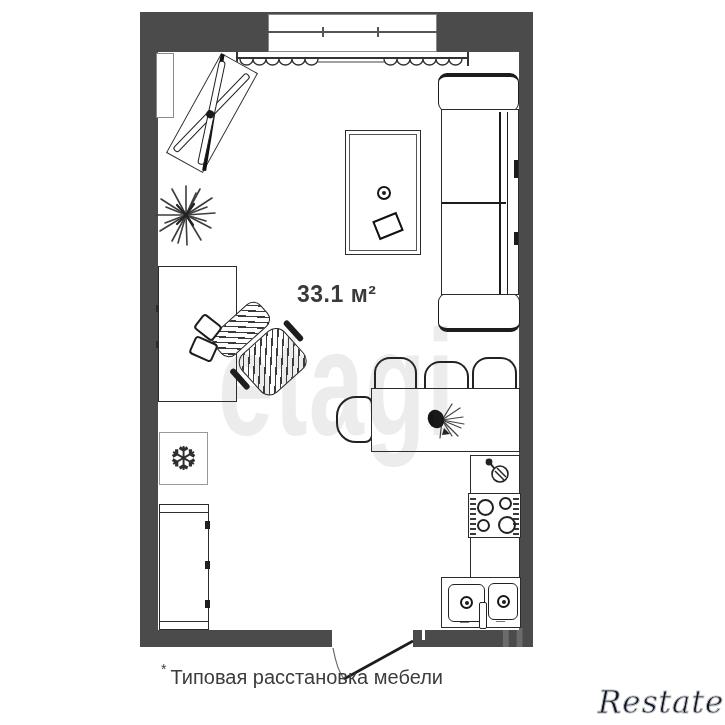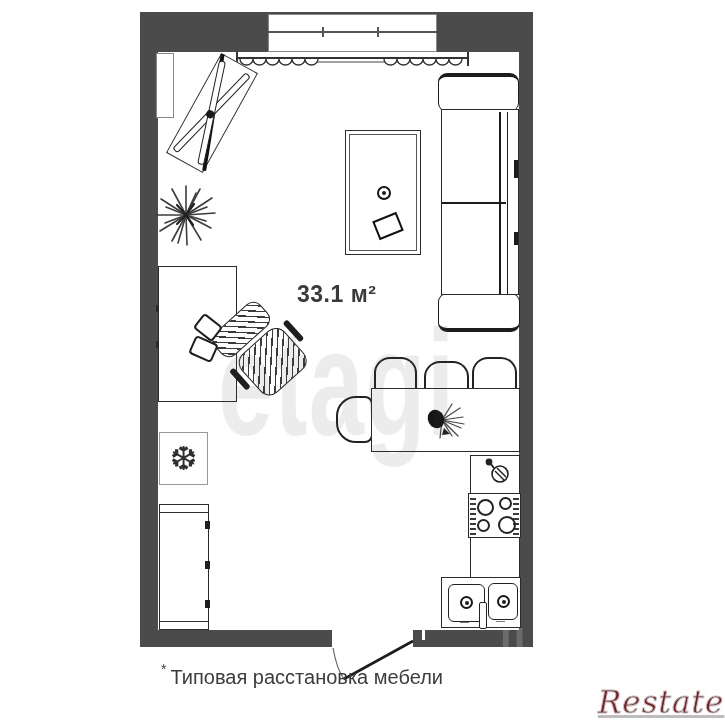--- a/index.html
+++ b/index.html
@@ -16,21 +16,21 @@
   .stripe45{background-image:repeating-linear-gradient(45deg,#3a3a3a 0 1.4px,transparent 1.4px 5.5px);}
   .stripe-45{background-image:repeating-linear-gradient(-45deg,#3a3a3a 0 1.4px,transparent 1.4px 5.5px);}
   .hatchV{background-image:repeating-linear-gradient(0deg,#3a3a3a 0 1.6px,transparent 1.6px 5px);}
   .label-area{font-size:23px;font-weight:600;color:#3a3a3a;letter-spacing:.5px;}
   .caption{font-size:20px;color:#3c3c3c;}
   .caption .star{font-size:14px;vertical-align:10px;margin-right:4px;}
   .wm-etagi{font-size:150px;font-weight:800;color:rgba(70,70,70,0.10);
             transform:scaleX(0.66);transform-origin:left top;line-height:1;letter-spacing:2px;}
   .wm-cian{font-size:42px;font-weight:700;color:rgba(255,255,255,0.18);letter-spacing:5px;margin-top:13px;}
   .wm-restate{font-family:"DejaVu Serif",serif;font-style:italic;font-size:31px;
-              color:#7f1d1d;-webkit-text-stroke:1px #bdbdbd;letter-spacing:1px;text-decoration:underline;}
+              color:#0f172a;-webkit-text-stroke:1px #bdbdbd;letter-spacing:1px;}
   .dot{position:absolute;width:4px;height:4px;background:#1d1d1d;border-radius:50%;
        left:50%;top:50%;transform:translate(-50%,-50%);}
   .ring{background:#fff;border:2.2px solid #161616;border-radius:50%;box-sizing:border-box;}
   .handle{position:absolute;width:5px;height:8px;background:#1f1f1f;right:-2px;}
   svg{position:absolute;overflow:visible;}
 </style>
 </head>
 <body>
 
 <div id="stage">

